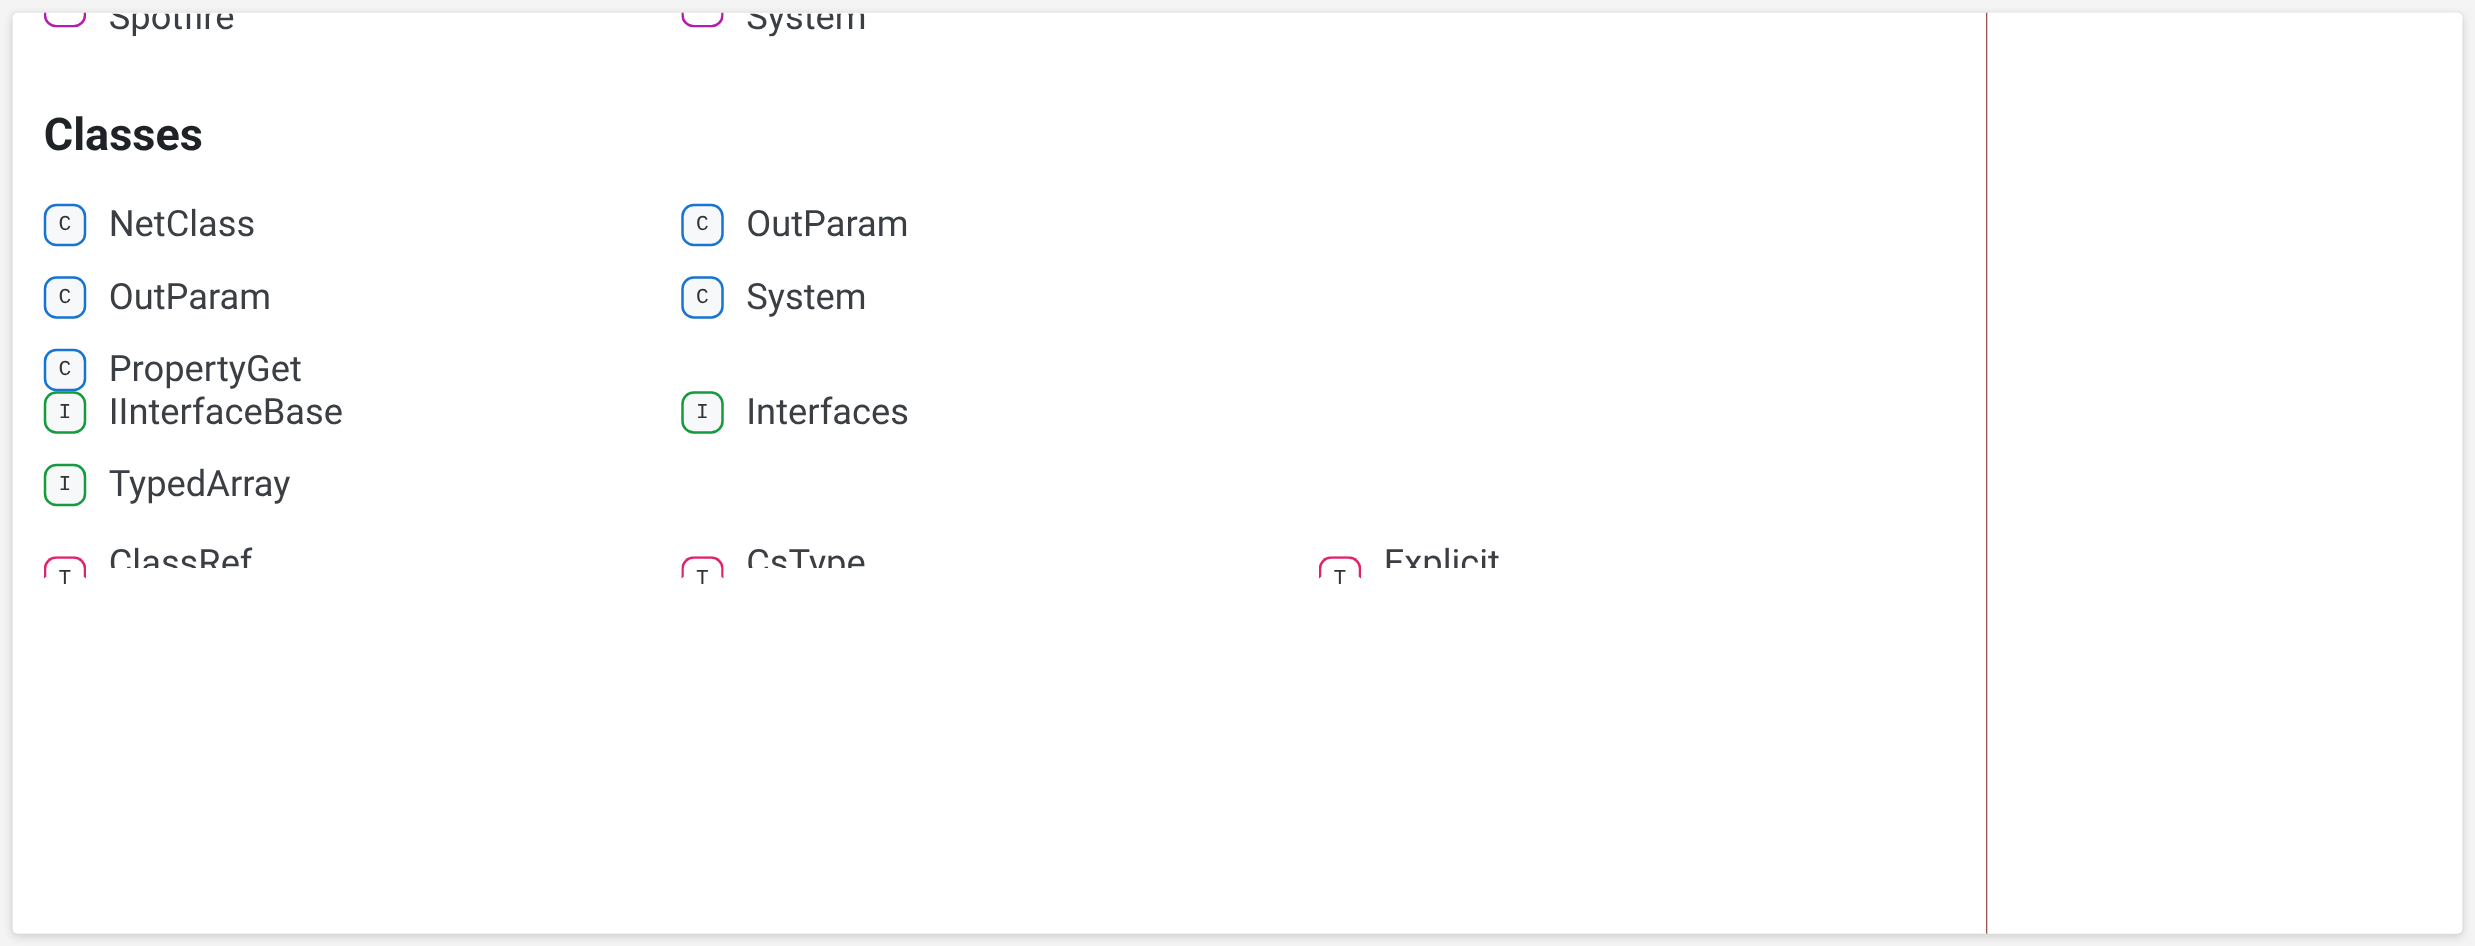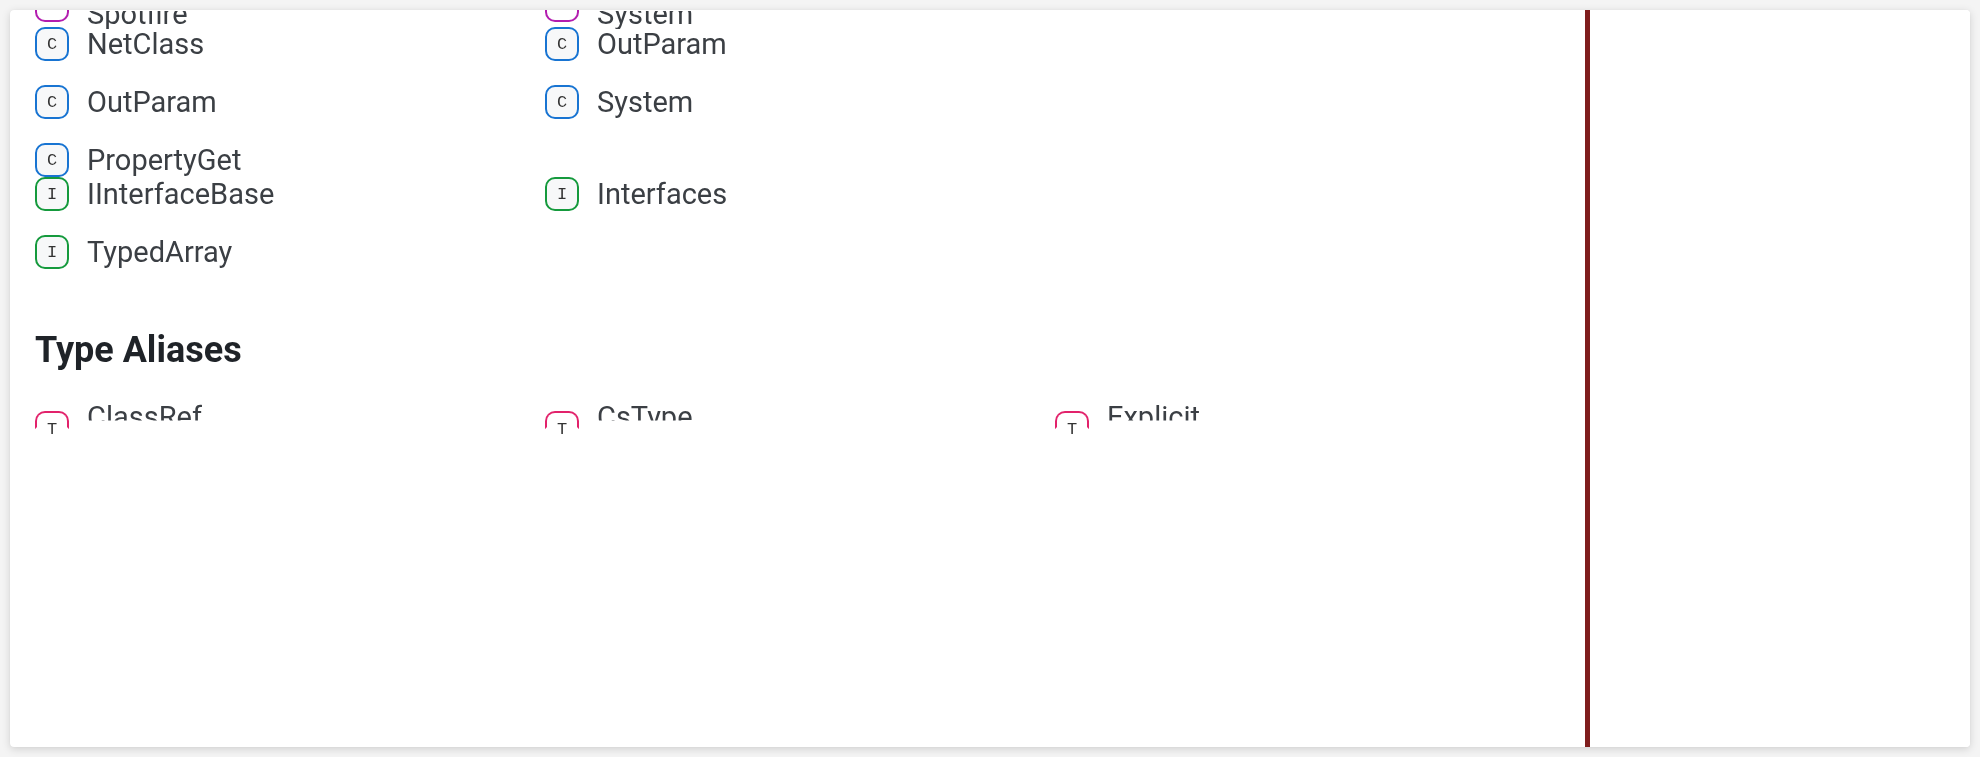--- a/index.html
+++ b/index.html
@@ -22,21 +22,21 @@
     height: 100%;
     border-radius: 4px;
     box-shadow: 0 2px 8px rgba(0,0,0,0.15), 0 0 1px rgba(0,0,0,0.08);
     overflow: hidden;
     display: flex;
     flex-direction: row;
   }
   .main {
     flex: 1 1 auto;
     padding: 0 25px 0 25px;
-    border-right: 5px solid #7f1d1d;
+    border-right: 1px solid #7f1d1d;
     overflow: hidden;
   }
   .sidebar {
     flex: 0 0 380px;
     background: #fff;
   }
   h2.section-title {
     font-size: 36px;
     font-weight: 700;
     margin: 60px 0 34px 0;
@@ -141,20 +141,21 @@
           <span class="item-label">Spotfire</span>
         </a>
         <a class="item">
           <span class="type-badge badge-n half-top">
               <span class="letter">N</span>
             </span>
           <span class="item-label">System</span>
         </a>
       </div>
 
+      <h2 class="section-title">Classes</h2>
       <div class="item-grid">
         <a class="item">
           <span class="type-badge badge-c">
               <span class="letter">C</span>
             </span>
           <span class="item-label">NetClass</span>
         </a>
         <a class="item">
           <span class="type-badge badge-c">
               <span class="letter">C</span>
@@ -195,21 +196,20 @@
           <span class="item-label">Interfaces</span>
         </a>
         <a class="item">
           <span class="type-badge badge-i">
               <span class="letter">I</span>
             </span>
           <span class="item-label">TypedArray</span>
         </a>
       </div>
 
-      <h2 class="section-title">Type Aliases</h2>
       <div class="last-row-partial">
         <a class="item">
           <span class="type-badge badge-t half-bottom">
               <span class="letter">T</span>
             </span>
           <span class="item-label">ClassRef</span>
         </a>
         <a class="item">
           <span class="type-badge badge-t half-bottom">
               <span class="letter">T</span>

